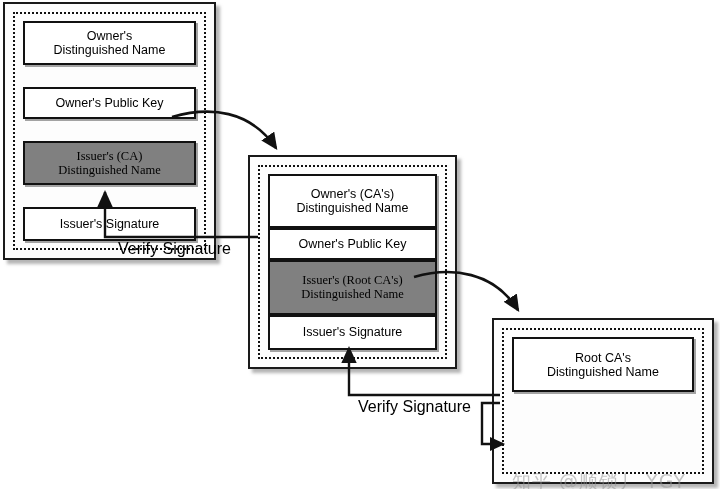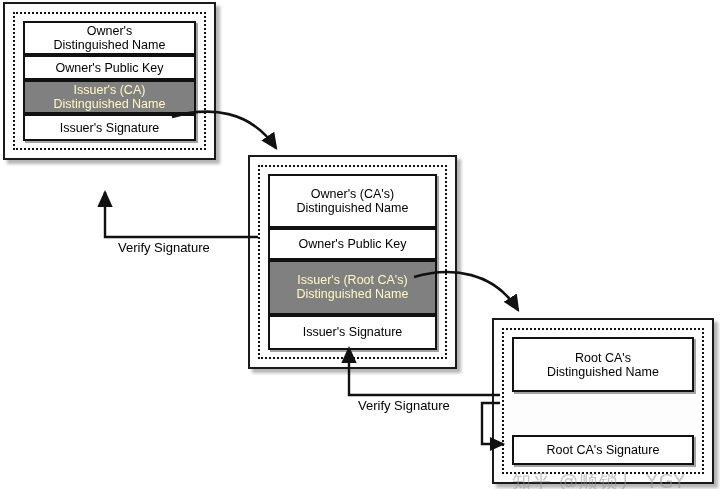--- a/index.html
+++ b/index.html
@@ -50,30 +50,31 @@
     box-sizing: border-box;
     display: flex;
     align-items: center;
     justify-content: center;
     text-align: center;
     line-height: 1.12;
     box-shadow: 2px 2px 0 rgba(90,90,90,0.55);
   }
   .field.shaded {
     background: #808080;
-    color: #fef9c3;
+    color: #000000;
+    font-family: Liberation Serif, serif;
   }
   .field .ftext {
     display: block;
     padding: 0 4px;
     white-space: pre-line;
   }
 
   
-  #cert-owner        { left: 3px;   top: 2px;   width: 213px; height: 158px; }
+  #cert-owner        { left: 3px;   top: 2px;   width: 213px; height: 258px; }
   #cert-owner .field { font-size: 12.5px; }
   #cert-owner .f-dn  { height: 44px; }
   #cert-owner .f-pk  { height: 32px; }
   #cert-owner .f-idn { height: 44px; }
   #cert-owner .f-sig { height: 34px; }
 
   
   #cert-ca        { left: 248px; top: 155px; width: 209px; height: 214px; }
   #cert-ca .field { font-size: 12.5px; }
   #cert-ca .f-dn  { height: 56px; }
@@ -84,21 +85,21 @@
   
   #cert-root        { left: 492px; top: 318px; width: 222px; height: 166px; }
   #cert-root .field { font-size: 12.5px; }
   #cert-root .f-dn  { height: 55px; }
   #cert-root .f-pk  { height: 30px; }
   #cert-root .f-sig { height: 30px; }
 
   
   .vlabel {
     position: absolute;
-    font-size: 13px;
+    font-size: 16px;
     color: #000000;
     white-space: nowrap;
   }
   #vlabel-1 { left: 118px; top: 240px; }
   #vlabel-2 { left: 358px; top: 398px; }
 
   
   #watermark {
     position: absolute;
     left: 512px;
@@ -160,23 +161,20 @@
         <span class="ftext">Issuer's Signature</span>
       </div>
     </div>
   </div>
 
   <div class="cert" id="cert-root">
     <div class="cert-inner">
       <div class="field f-dn">
         <span class="ftext">Root CA's
 Distinguished Name</span>
-      </div>
-      <div class="field f-sig">
-        <span class="ftext">Root CA's Signature</span>
       </div>
     </div>
   </div>
 
   <svg class="overlay" viewBox="0 0 720 489">
     <defs>
       <marker id="arrowhead" markerWidth="7" markerHeight="7" refX="5.6" refY="3" orient="auto" markerUnits="strokeWidth">
         <path d="M0,0 L6.5,3 L0,6 z" fill="#111111"></path>
       </marker>
       <marker id="arrowhead-up" markerWidth="8" markerHeight="8" refX="6.2" refY="3.2" orient="auto" markerUnits="strokeWidth">

